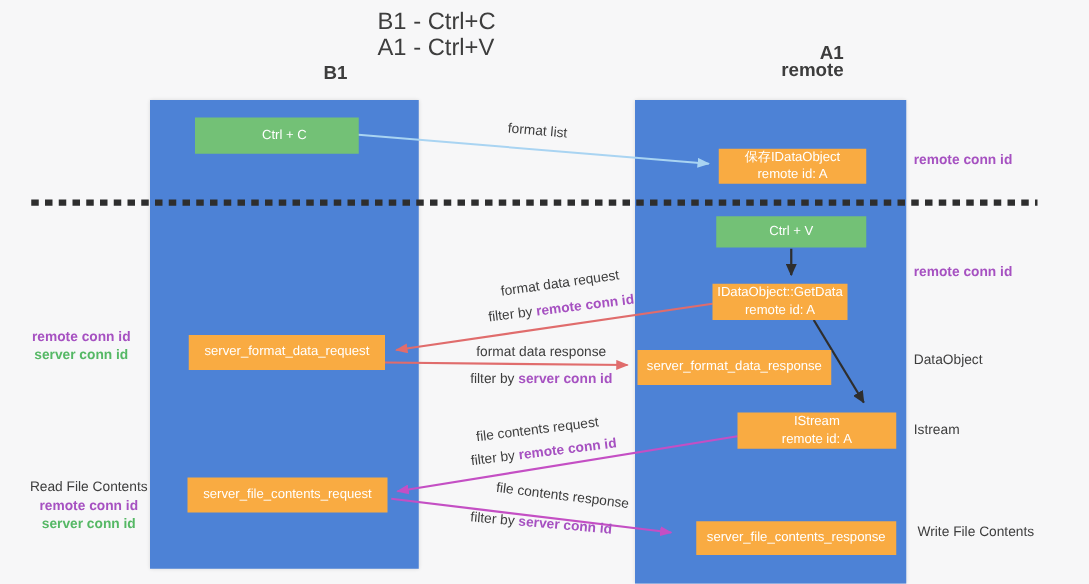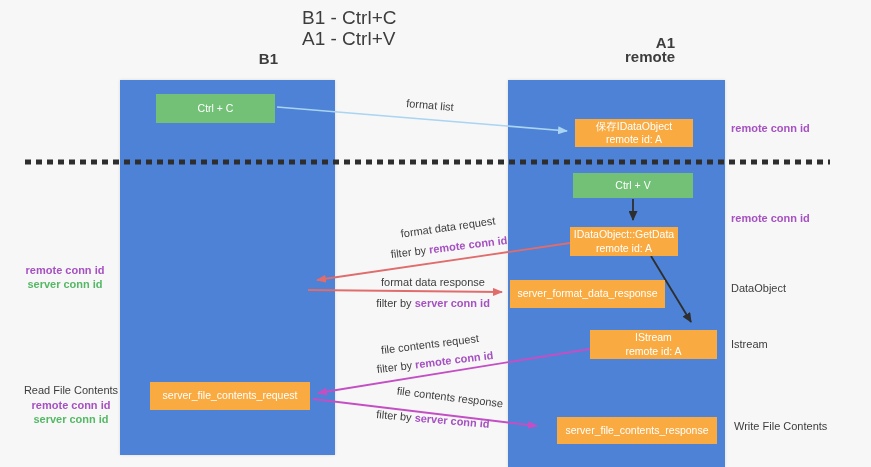--- a/index.html
+++ b/index.html
@@ -59,33 +59,36 @@
     <line x1="25" y1="162" x2="830" y2="162" stroke="var(--dashed-line)" stroke-width="5" stroke-dasharray="6 5"></line>
     <line x1="277" y1="107" x2="567" y2="131" stroke="var(--arrow-lightblue)" stroke-width="1.6" marker-end="url(#mk-blue)"></line>
     <line x1="633" y1="199" x2="633" y2="220" stroke="var(--arrow-black)" stroke-width="1.8" marker-end="url(#mk-blk)"></line>
     <line x1="651" y1="256" x2="691" y2="322" stroke="var(--arrow-black)" stroke-width="1.8" marker-end="url(#mk-blk)"></line>
     <line x1="570" y1="243" x2="317" y2="280" stroke="var(--arrow-red)" stroke-width="1.8" marker-end="url(#mk-red)"></line>
     <line x1="308" y1="290" x2="502" y2="292" stroke="var(--arrow-red)" stroke-width="1.8" marker-end="url(#mk-red)"></line>
     <line x1="590" y1="349" x2="318" y2="393" stroke="var(--arrow-magenta)" stroke-width="1.8" marker-end="url(#mk-mag)"></line>
     <line x1="313" y1="399" x2="537" y2="426" stroke="var(--arrow-magenta)" stroke-width="1.8" marker-end="url(#mk-mag)"></line>
   </svg>
 
-  <div class="box green" style="left:156px;top:94px;width:119px;height:29px;">
+  <div class="box green" style="left:156px;top:94px;width:119px;height:29px;padding-left:12px;">
     <span>Ctrl + C</span>
   </div>
   <div class="box orange" style="left:575px;top:119px;width:118px;height:28px;">
     <span>保存IDataObject</span>
     <span>remote id: A</span>
   </div>
   <div class="box green" style="left:573px;top:173px;width:120px;height:25px;">
     <span>Ctrl + V</span>
   </div>
   <div class="box orange" style="left:570px;top:227px;width:108px;height:29px;">
     <span>IDataObject::GetData</span>
     <span>remote id: A</span>
+  </div>
+  <div class="box orange" style="left:151px;top:268px;width:157px;height:28px;">
+    <span>server_format_data_request</span>
   </div>
   <div class="box orange" style="left:510px;top:280px;width:155px;height:28px;">
     <span>server_format_data_response</span>
   </div>
   <div class="box orange" style="left:590px;top:330px;width:127px;height:29px;">
     <span>IStream</span>
     <span>remote id: A</span>
   </div>
   <div class="box orange" style="left:150px;top:382px;width:160px;height:28px;">
     <span>server_file_contents_request</span>

